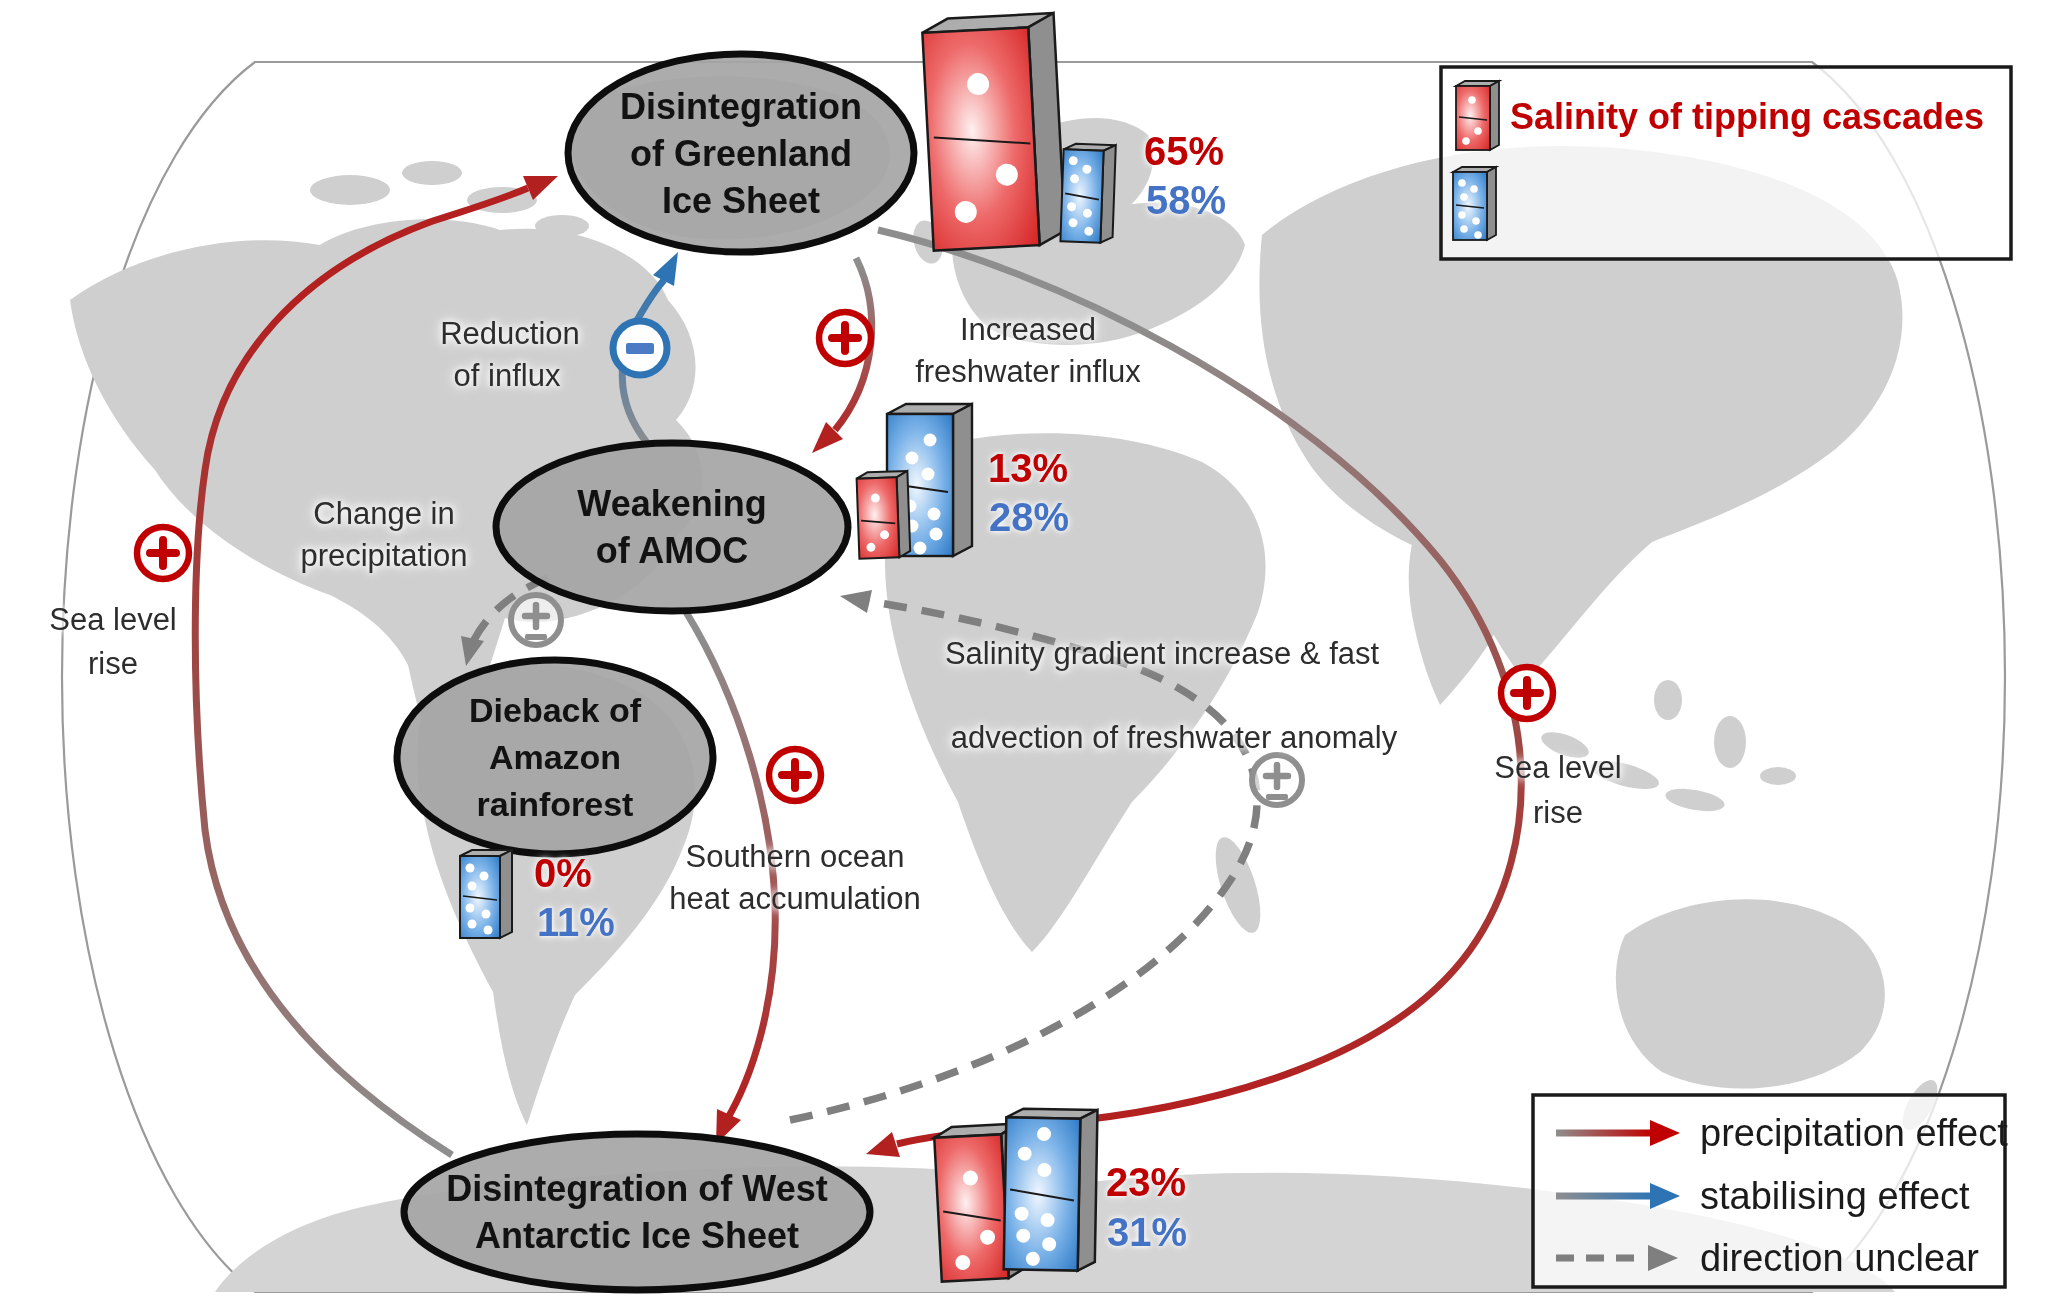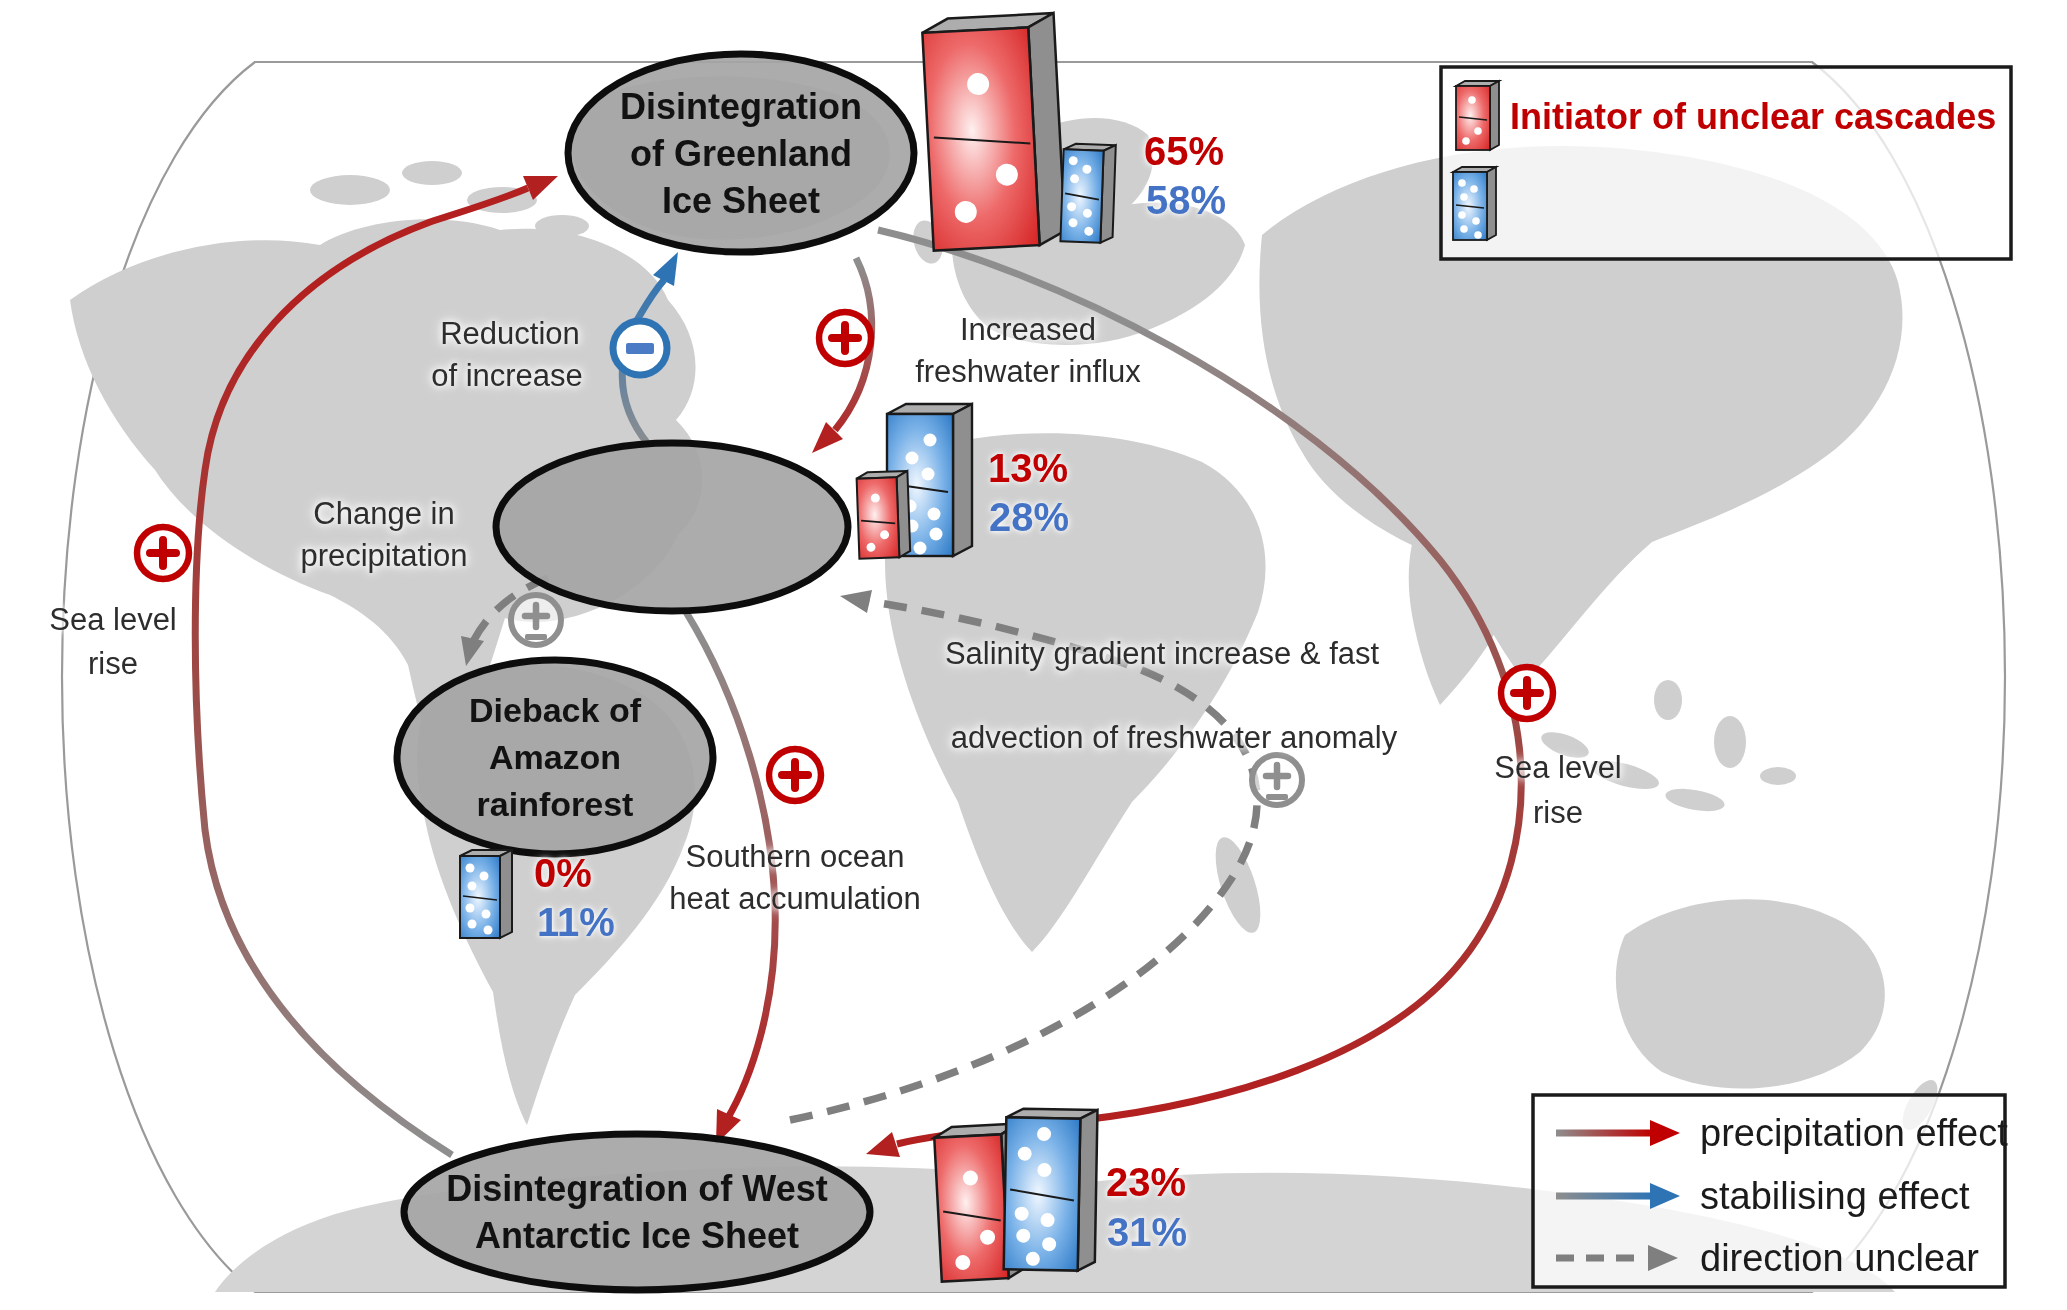--- a/index.html
+++ b/index.html
@@ -318,52 +318,56 @@
     <line x1="1556" y1="1258" x2="1645" y2="1258" stroke="#7f7f7f" stroke-width="7" stroke-dasharray="18 12"></line>
     <polygon points="1678,1258 1648,1245 1648,1271" fill="#7f7f7f"></polygon>
   </g>
 </svg>
 
 <div class="txt node-label" style="left:741px;top:153px;">
   <span style="display:block">Disintegration</span>
   <span style="display:block">of Greenland</span>
   <span style="display:block">Ice Sheet</span>
 </div>
+<div class="txt node-label" style="left:672px;top:527px;">
+  <span style="display:block">Weakening</span>
+  <span style="display:block">of AMOC</span>
+</div>
 <div class="txt node-label small" style="left:555px;top:757px;">
   <span style="display:block">Dieback of</span>
   <span style="display:block">Amazon</span>
   <span style="display:block">rainforest</span>
 </div>
 <div class="txt node-label" style="left:637px;top:1212px;">
   <span style="display:block">Disintegration of West</span>
   <span style="display:block">Antarctic Ice Sheet</span>
 </div>
 
 <div class="txt pct pct-red" style="left:1184px;top:151px;">65%</div>
 <div class="txt pct pct-blue" style="left:1186px;top:200px;">58%</div>
 <div class="txt pct pct-red" style="left:1028px;top:468px;">13%</div>
 <div class="txt pct pct-blue" style="left:1029px;top:517px;">28%</div>
 <div class="txt pct pct-red" style="left:563px;top:873px;">0%</div>
 <div class="txt pct pct-blue" style="left:576px;top:922px;">11%</div>
 <div class="txt pct pct-red" style="left:1146px;top:1182px;">23%</div>
 <div class="txt pct pct-blue" style="left:1147px;top:1232px;">31%</div>
 
 <div class="txt edge-line" style="left:510px;top:334px;">Reduction</div>
-<div class="txt edge-line" style="left:507px;top:376px;">of increase</div>
+<div class="txt edge-line" style="left:507px;top:376px;">of influx</div>
 <div class="txt edge-line" style="left:1028px;top:330px;">Increased</div>
 <div class="txt edge-line" style="left:1028px;top:372px;">freshwater influx</div>
 <div class="txt edge-line" style="left:384px;top:514px;">Change in</div>
 <div class="txt edge-line" style="left:384px;top:556px;">precipitation</div>
 <div class="txt edge-line" style="left:1162px;top:654px;">Salinity gradient increase &amp; fast</div>
 <div class="txt edge-line" style="left:1174px;top:701px;margin-top:37px;">advection of freshwater anomaly</div>
 <div class="txt edge-line" style="left:795px;top:857px;">Southern ocean</div>
 <div class="txt edge-line" style="left:795px;top:899px;">heat accumulation</div>
 <div class="txt edge-line" style="left:113px;top:620px;">Sea level</div>
 <div class="txt edge-line" style="left:113px;top:664px;">rise</div>
 <div class="txt edge-line" style="left:1558px;top:768px;">Sea level</div>
 <div class="txt edge-line" style="left:1558px;top:813px;">rise</div>
 
-<div class="legend-top-text red txt" style="left:1510px;top:117px;transform:translate(0,-50%);">Initiator of unclear cascades</div>
+<div class="legend-top-text red txt" style="left:1510px;top:117px;transform:translate(0,-50%);">Salinity of tipping cascades</div>
 <div class="legend-bottom-text txt" style="left:1700px;top:1133px;transform:translate(0,-50%);">precipitation effect</div>
 <div class="legend-bottom-text txt" style="left:1700px;top:1196px;transform:translate(0,-50%);">stabilising effect</div>
 <div class="legend-bottom-text txt" style="left:1700px;top:1258px;transform:translate(0,-50%);">direction unclear</div>
 
 </div>
 
 </body></html>

